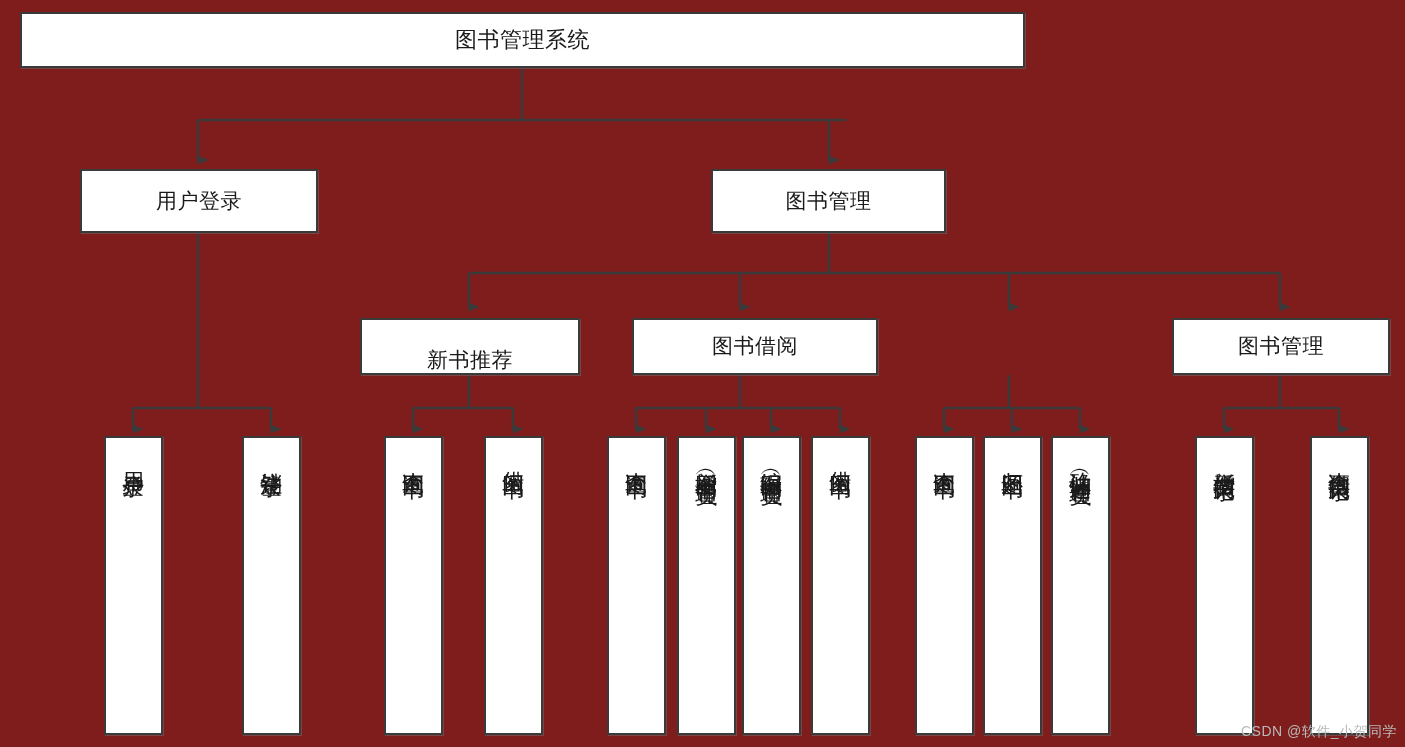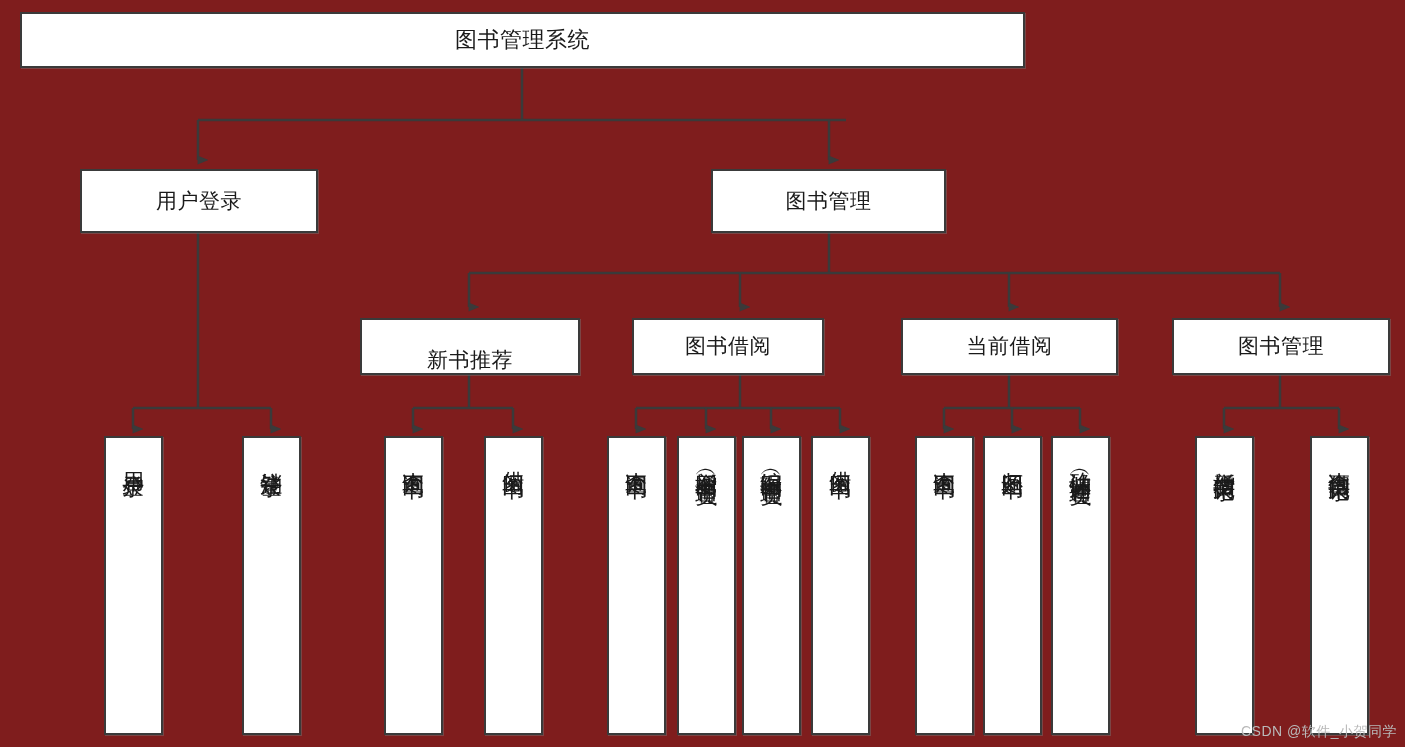--- a/index.html
+++ b/index.html
@@ -138,25 +138,22 @@
   <div class="node horizontal" style="left:80px; top:169px; width:238px; height:64px;">
     <span class="label">用户登录</span>
   </div>
   <div class="node horizontal" style="left:711px; top:169px; width:235px; height:64px;">
     <span class="label">图书管理</span>
   </div>
 
   <div class="node horizontal" style="left:360px; top:318px; width:220px; height:57px;align-items:flex-end;">
     <span class="label">新书推荐</span>
   </div>
-  <div class="node horizontal" style="left:632px; top:318px; width:192px; height:57px;">
+  <div class="node horizontal" style="left:632px; top:318px; width:246px; height:57px;">
     <span class="label">图书借阅</span>
-  </div>
-  <div class="node horizontal" style="left:901px; top:318px; width:217px; height:57px;">
-    <span class="label">当前借阅</span>
   </div>
   <div class="node horizontal" style="left:1172px; top:318px; width:218px; height:57px;">
     <span class="label">图书管理</span>
   </div>
 
   <div class="node vertical" style="left:104px; top:436px; width:59px; height:299px;">
     <span class="label">用户登录</span>
   </div>
   <div class="node vertical" style="left:242px; top:436px; width:59px; height:299px;">
     <span class="label">注销登录</span>

